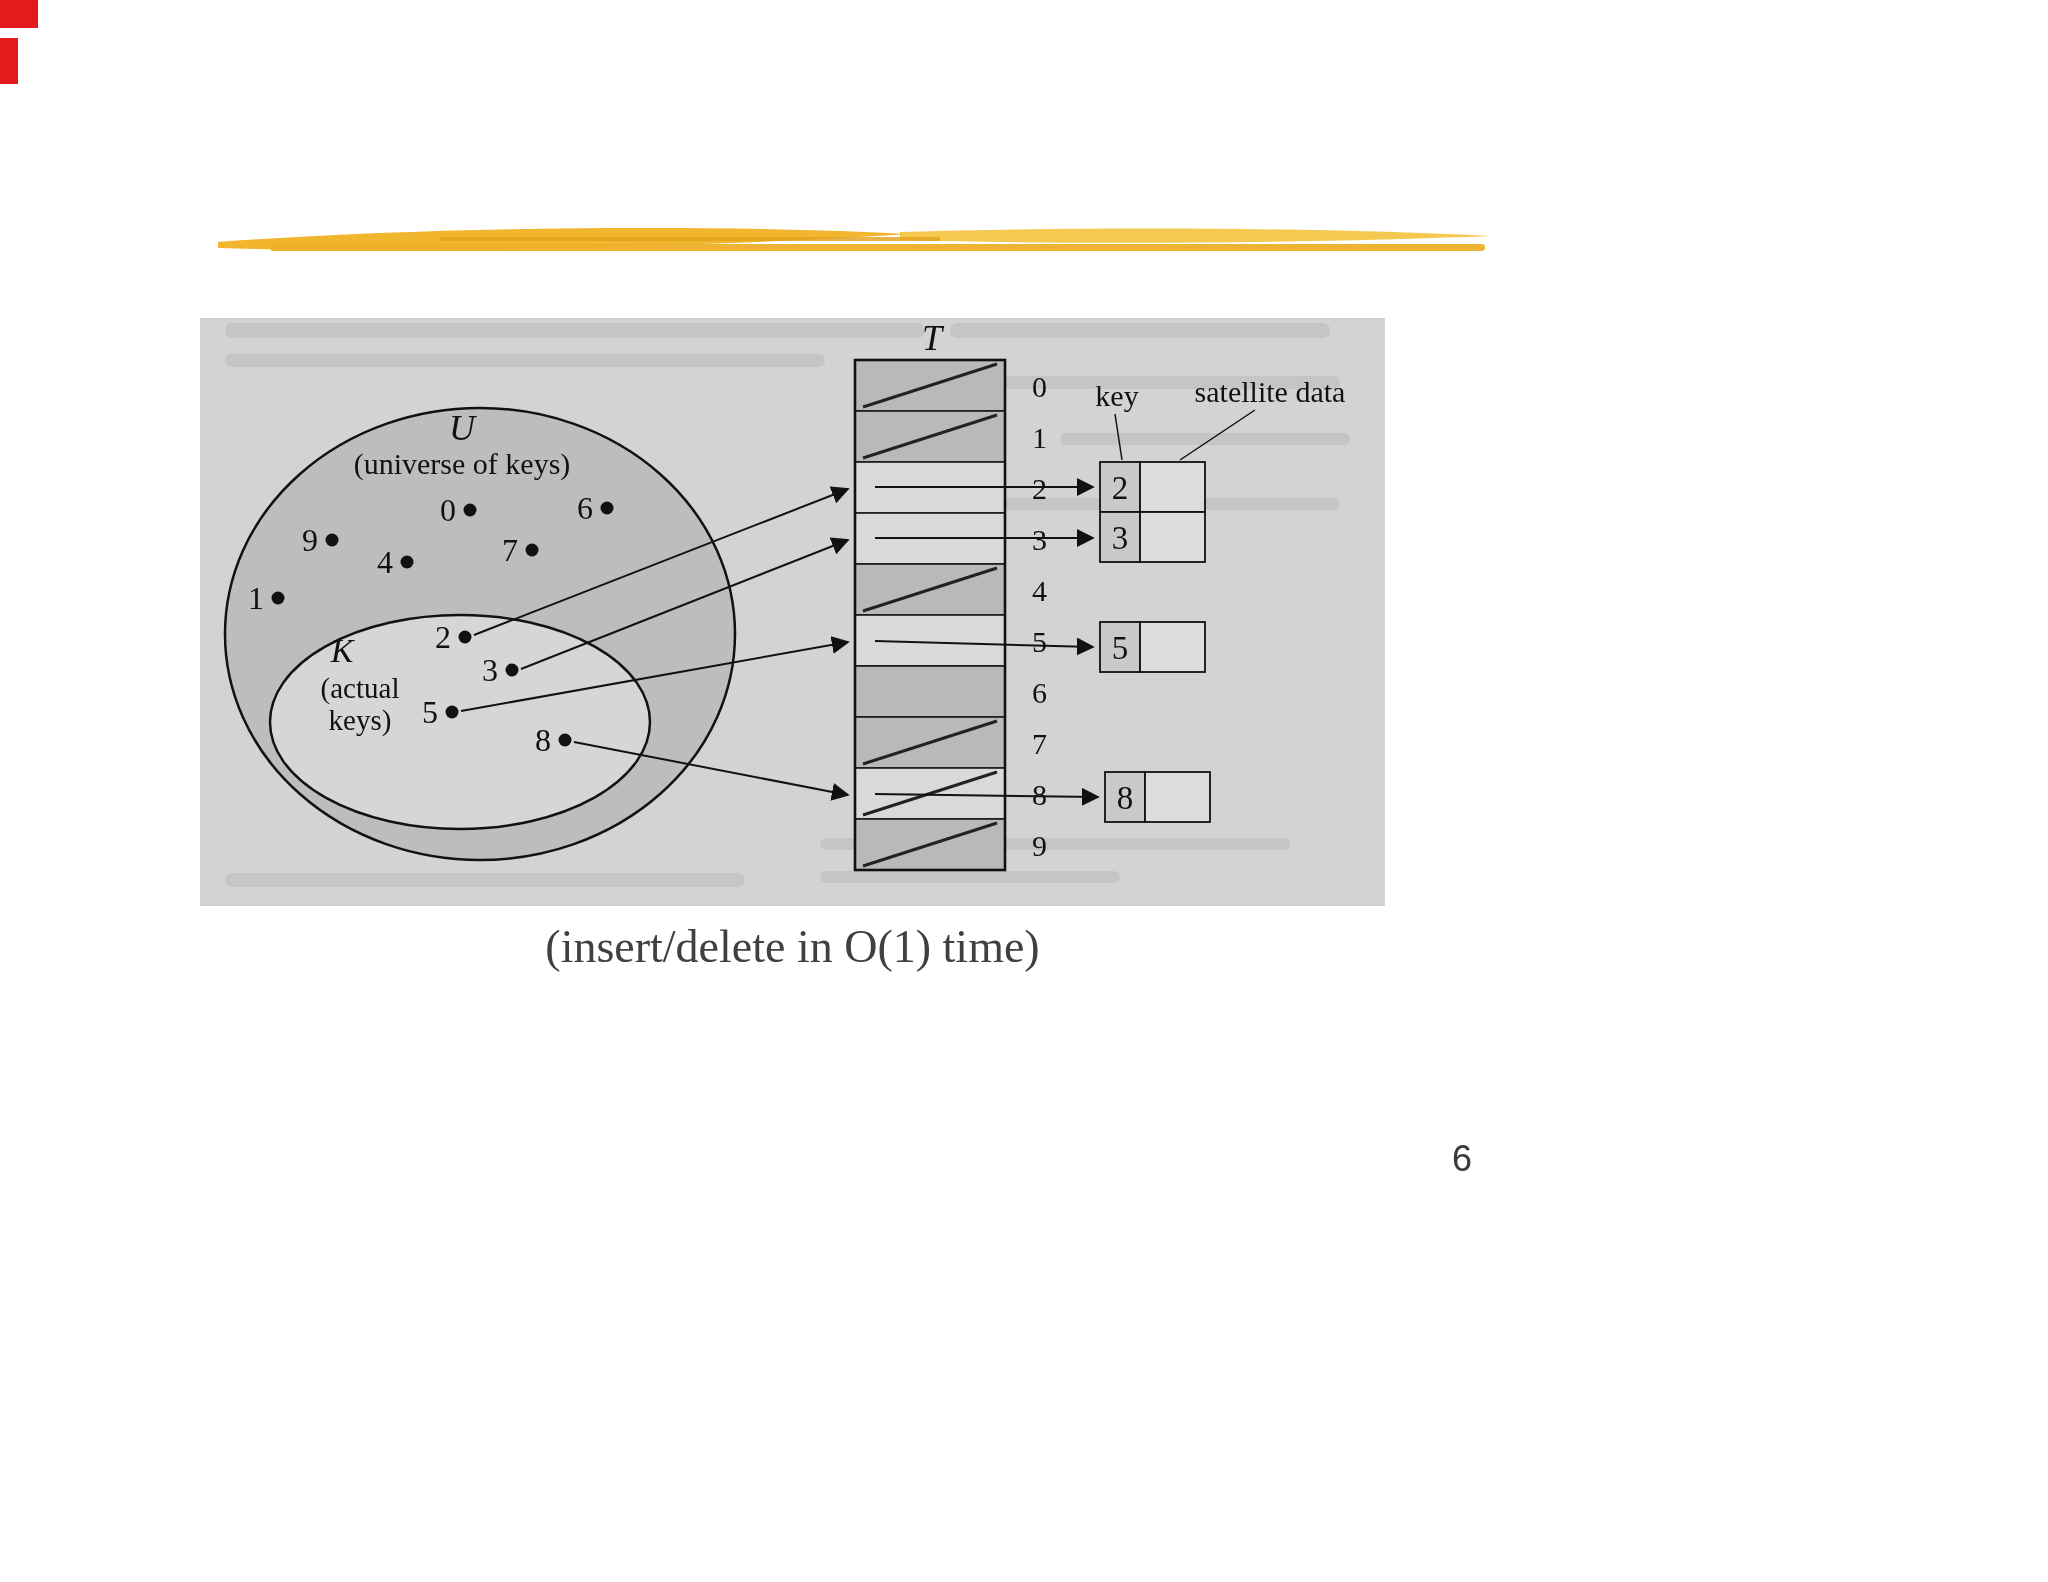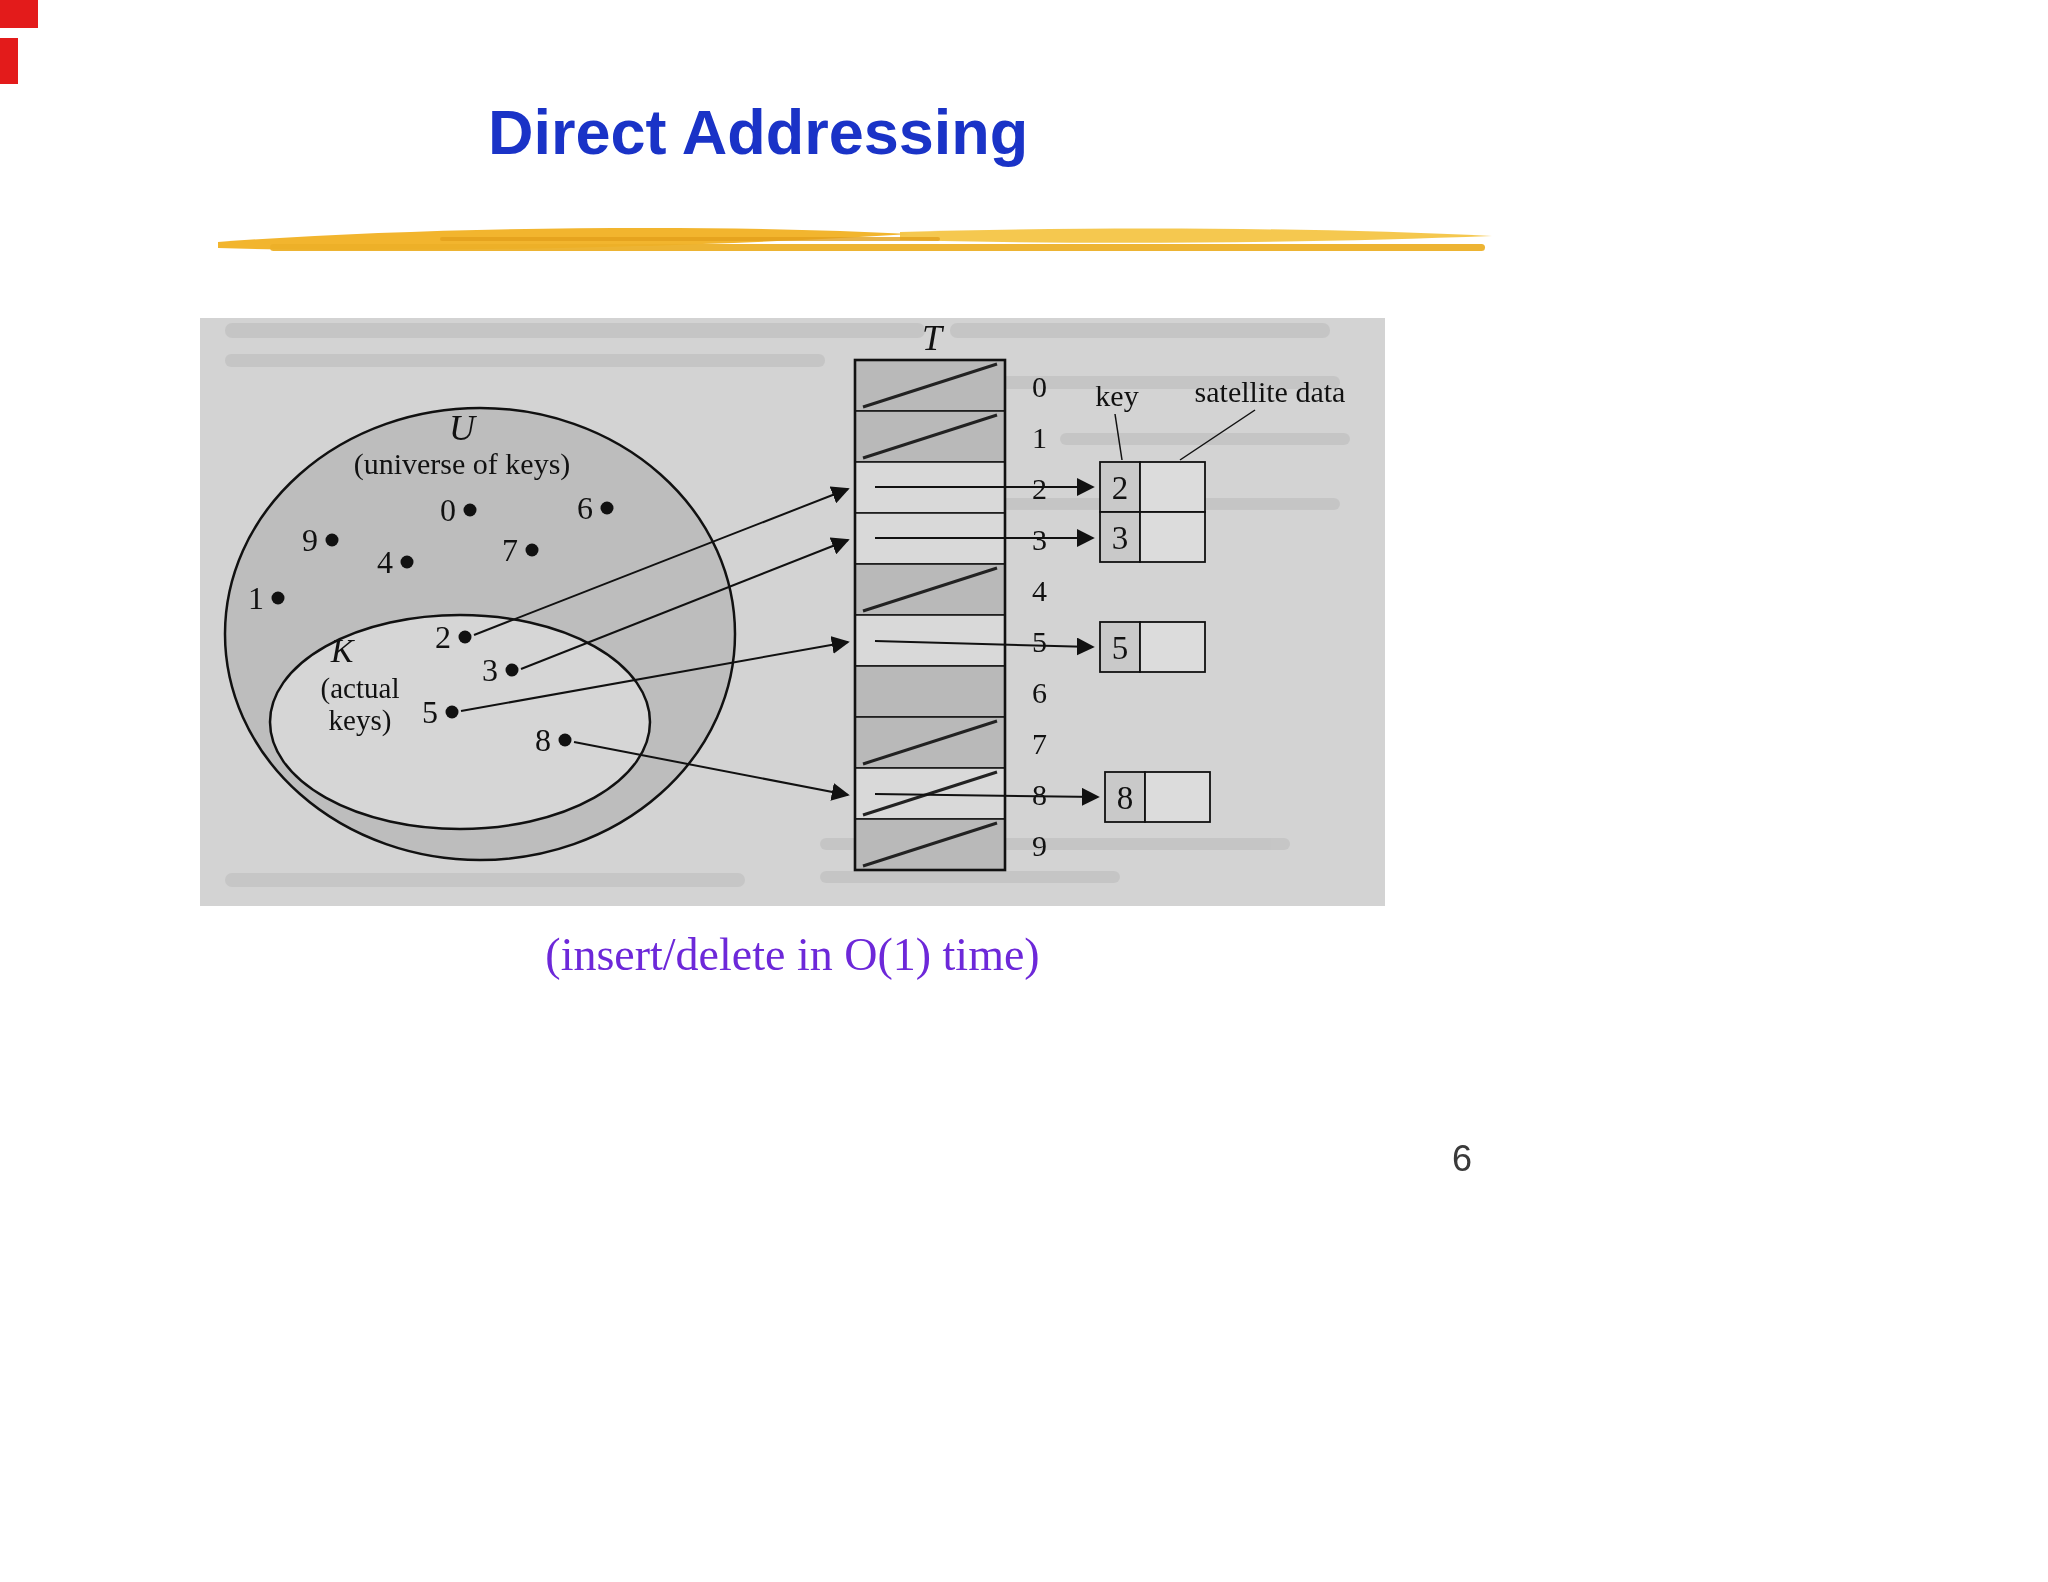--- a/index.html
+++ b/index.html
@@ -14,35 +14,34 @@
   .title{position:absolute;left:488px;top:92px;color:#1a33c7;font-weight:bold;
          font-size:63px;line-height:1.28;letter-spacing:0px;}
 
   
   .brush{position:absolute;left:210px;top:220px;width:1290px;height:50px;}
 
   
   .fig{position:absolute;left:200px;top:318px;width:1185px;height:600px;}
 
   .caption{position:absolute;left:200px;top:920px;width:1185px;text-align:center;
-           font-family:"Liberation Serif",serif;font-size:46px;color:#6d28d9;margin-top:8px;}
+           font-family:"Liberation Serif",serif;font-size:46px;color:#404040;}
 
   .pageno{position:absolute;left:1452px;top:1138px;font-size:36px;color:#3a3a3a;}
 
   svg text{font-family:"Liberation Serif",serif;fill:#111;}
   .lbl-it{font-style:italic;}
 </style>
 </head>
 <body>
 
 <div class="red-a"></div>
 <div class="red-b"></div>
 
 <div class="title">
-  <div>Direct Addressing</div>
 </div>
 
 <svg class="brush" viewBox="0 0 1290 50">
   <path d="M8,22 C220,6 520,4 700,14 C520,26 200,34 8,28 Z" fill="#f2b52e"></path>
   <rect x="60" y="24" width="1215" height="7" rx="3.5" fill="#ecb028" opacity="0.95"></rect>
   <path d="M690,12 C900,6 1120,8 1282,16 C1100,23 880,25 690,20 Z" fill="#f4c23c" opacity="0.9"></path>
   <rect x="230" y="17" width="500" height="4" rx="2" fill="#e2a01c" opacity="0.8"></rect>
 </svg>
 
 <svg class="fig" viewBox="0 0 1185 600">

